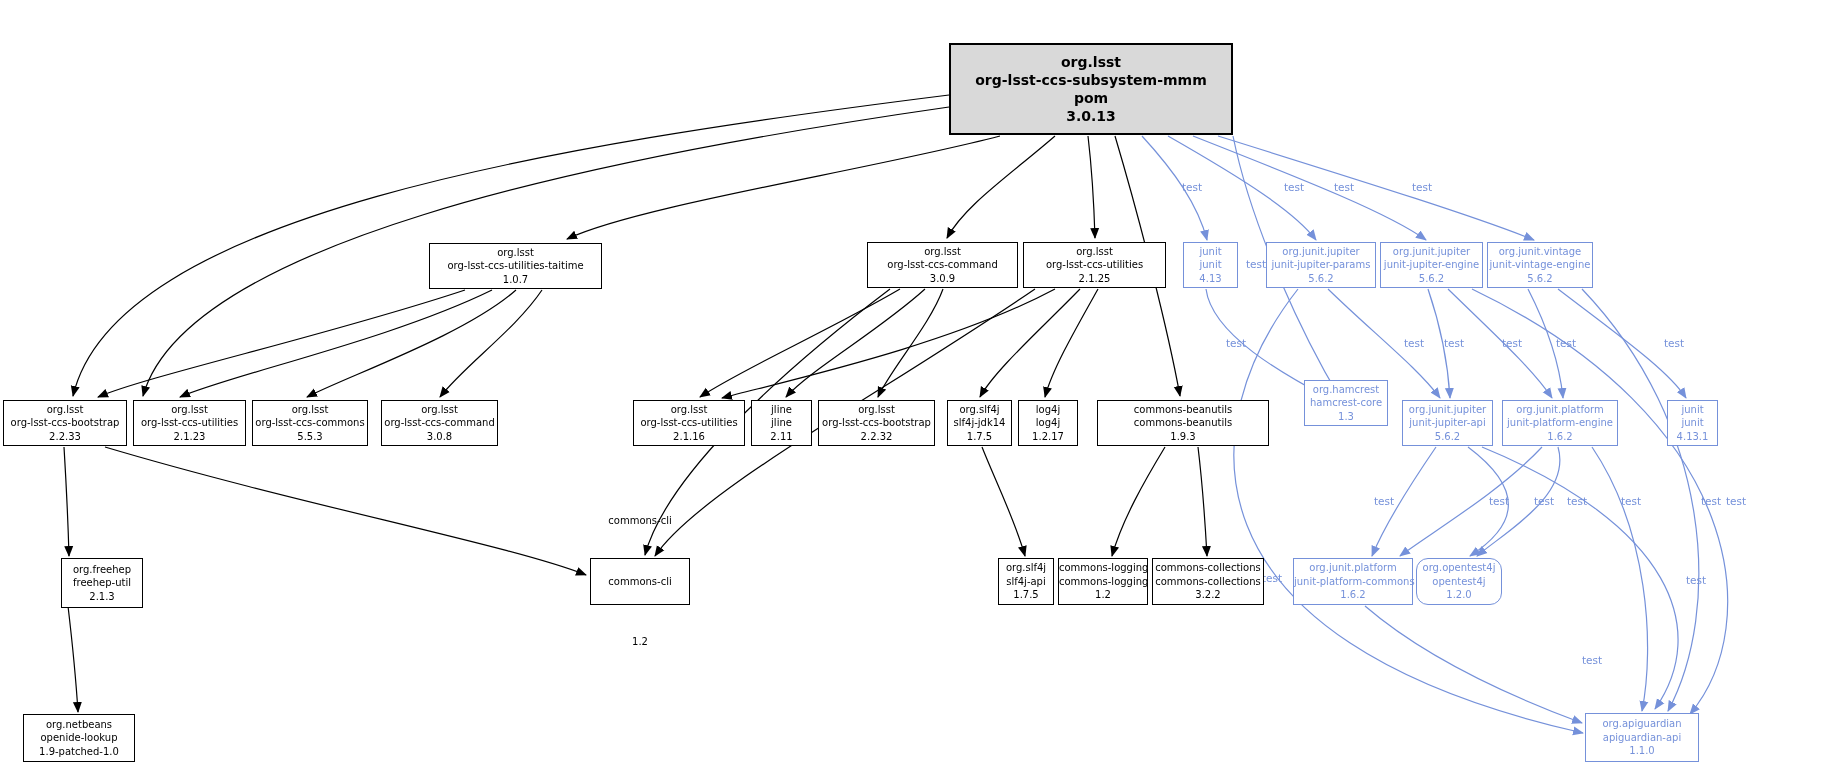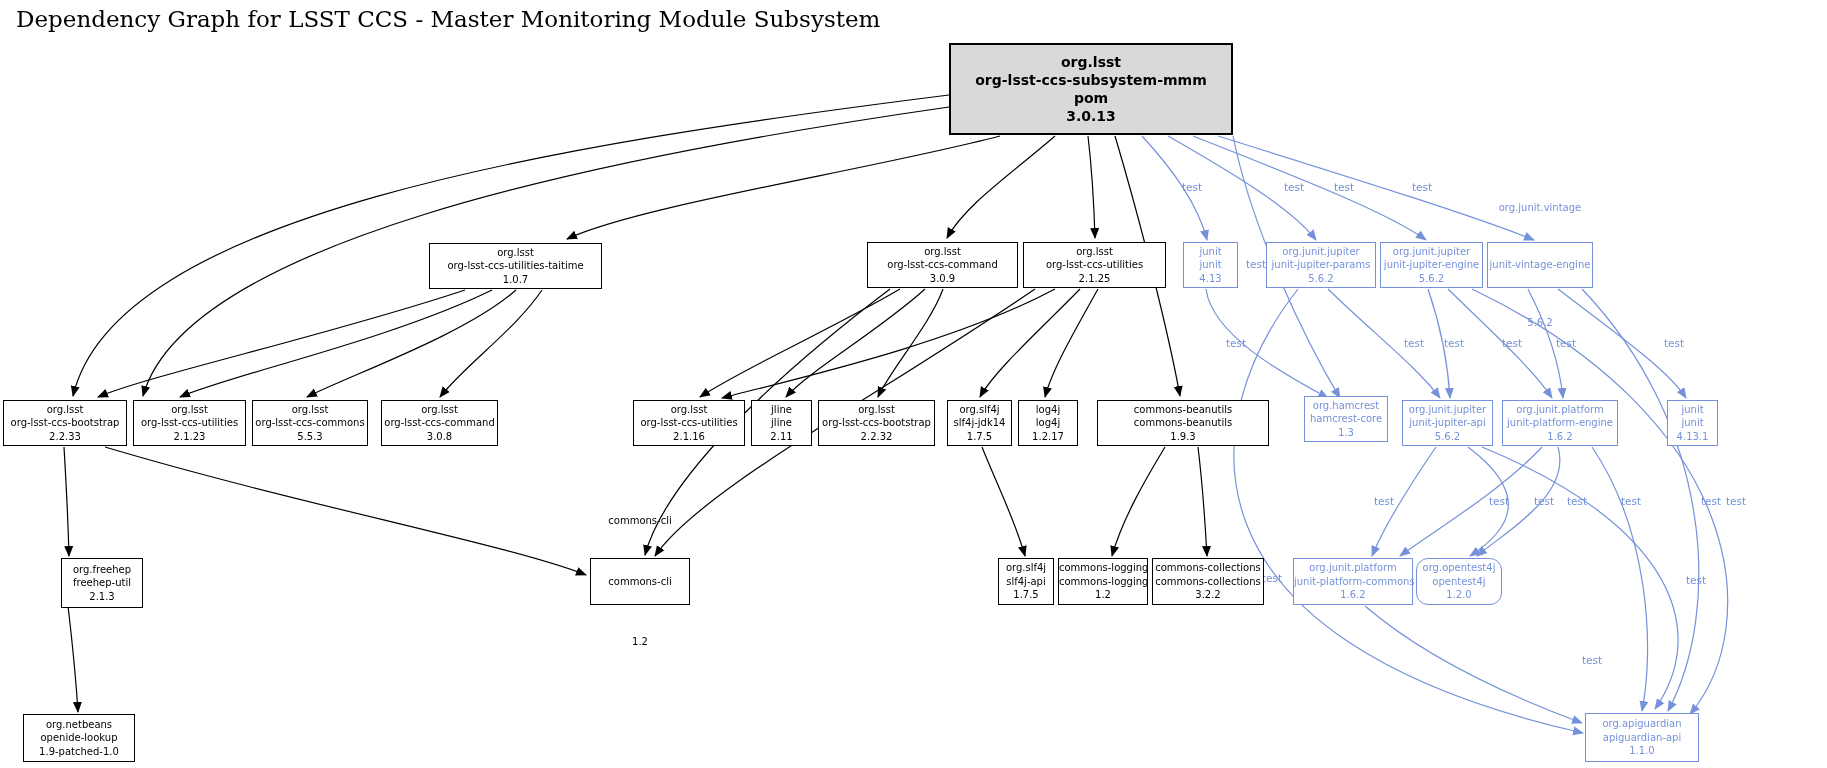--- a/index.html
+++ b/index.html
@@ -134,21 +134,21 @@
       <div class="node test" style="left: 1266px; top: 242px; width: 110px; height: 46px;">
         <div class="nl">org.junit.jupiter</div>
         <div class="nl">junit-jupiter-params</div>
         <div class="nl">5.6.2</div>
       </div>
       <div class="node test" style="left: 1380px; top: 242px; width: 103px; height: 46px;">
         <div class="nl">org.junit.jupiter</div>
         <div class="nl">junit-jupiter-engine</div>
         <div class="nl">5.6.2</div>
       </div>
-      <div class="node test" style="left: 1487px; top: 242px; width: 106px; height: 46px; gap: 44px;">
+      <div class="node test" style="left: 1487px; top: 242px; width: 106px; height: 46px;">
         <div class="nl">org.junit.vintage</div>
         <div class="nl">junit-vintage-engine</div>
         <div class="nl">5.6.2</div>
       </div>
       <div class="node compile" style="left: 3px; top: 400px; width: 124px; height: 46px;">
         <div class="nl">org.lsst</div>
         <div class="nl">org-lsst-ccs-bootstrap</div>
         <div class="nl">2.2.33</div>
       </div>
       <div class="node compile" style="left: 133px; top: 400px; width: 113px; height: 46px;">
@@ -189,21 +189,21 @@
       <div class="node compile" style="left: 1018px; top: 400px; width: 60px; height: 46px;">
         <div class="nl">log4j</div>
         <div class="nl">log4j</div>
         <div class="nl">1.2.17</div>
       </div>
       <div class="node compile" style="left: 1097px; top: 400px; width: 172px; height: 46px; align-items: center;">
         <div class="nl">commons-beanutils</div>
         <div class="nl">commons-beanutils</div>
         <div class="nl">1.9.3</div>
       </div>
-      <div class="node test" style="left: 1304px; top: 396px; width: 84px; height: 46px;">
+      <div class="node test" style="left: 1304px; top: 380px; width: 84px; height: 46px;">
         <div class="nl">org.hamcrest</div>
         <div class="nl">hamcrest-core</div>
         <div class="nl">1.3</div>
       </div>
       <div class="node test" style="left: 1402px; top: 400px; width: 91px; height: 46px;">
         <div class="nl">org.junit.jupiter</div>
         <div class="nl">junit-jupiter-api</div>
         <div class="nl">5.6.2</div>
       </div>
       <div class="node test" style="left: 1502px; top: 400px; width: 116px; height: 46px;">
@@ -255,14 +255,13 @@
         <div class="nl">org.netbeans</div>
         <div class="nl">openide-lookup</div>
         <div class="nl">1.9-patched-1.0</div>
       </div>
       <div class="node test" style="left: 1585px; top: 713px; width: 114px; height: 49px;">
         <div class="nl">org.apiguardian</div>
         <div class="nl">apiguardian-api</div>
         <div class="nl">1.1.0</div>
       </div>
     </div>
-  <div id="graph-title">Dependency Graph for LSST CCS - Master Monitoring Module Subsystem</div>
 </div>
 
 </body></html>

